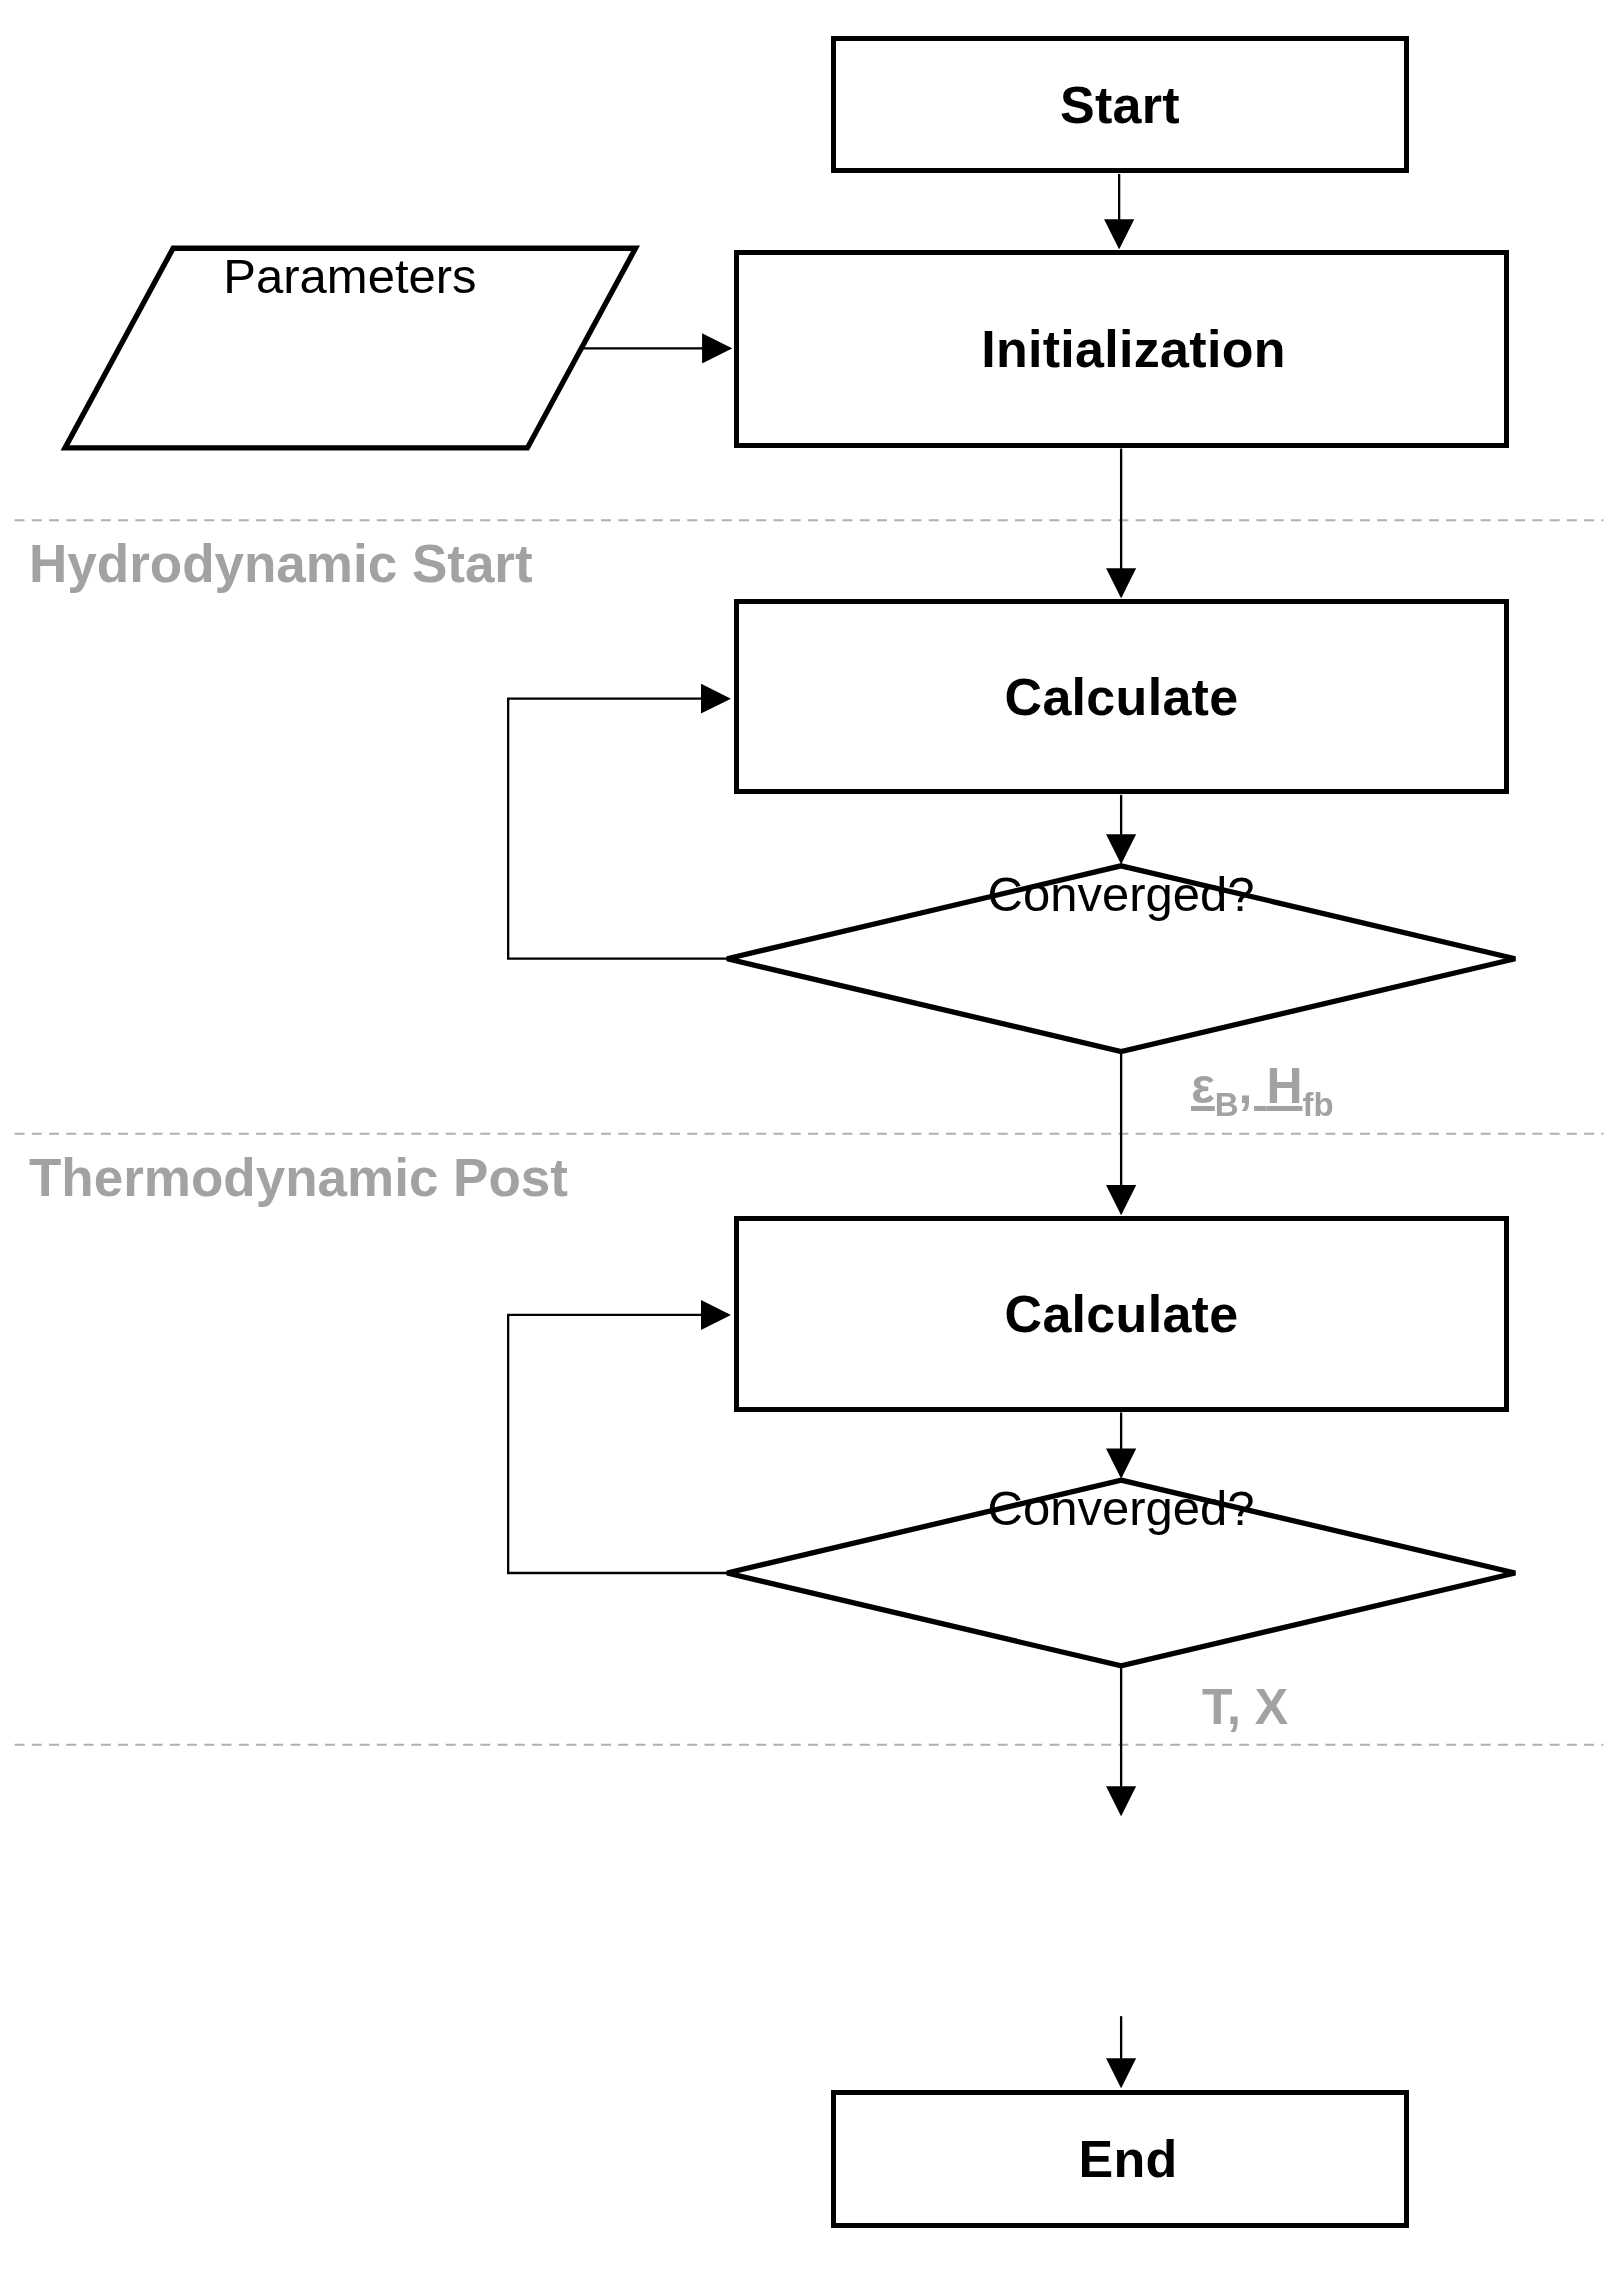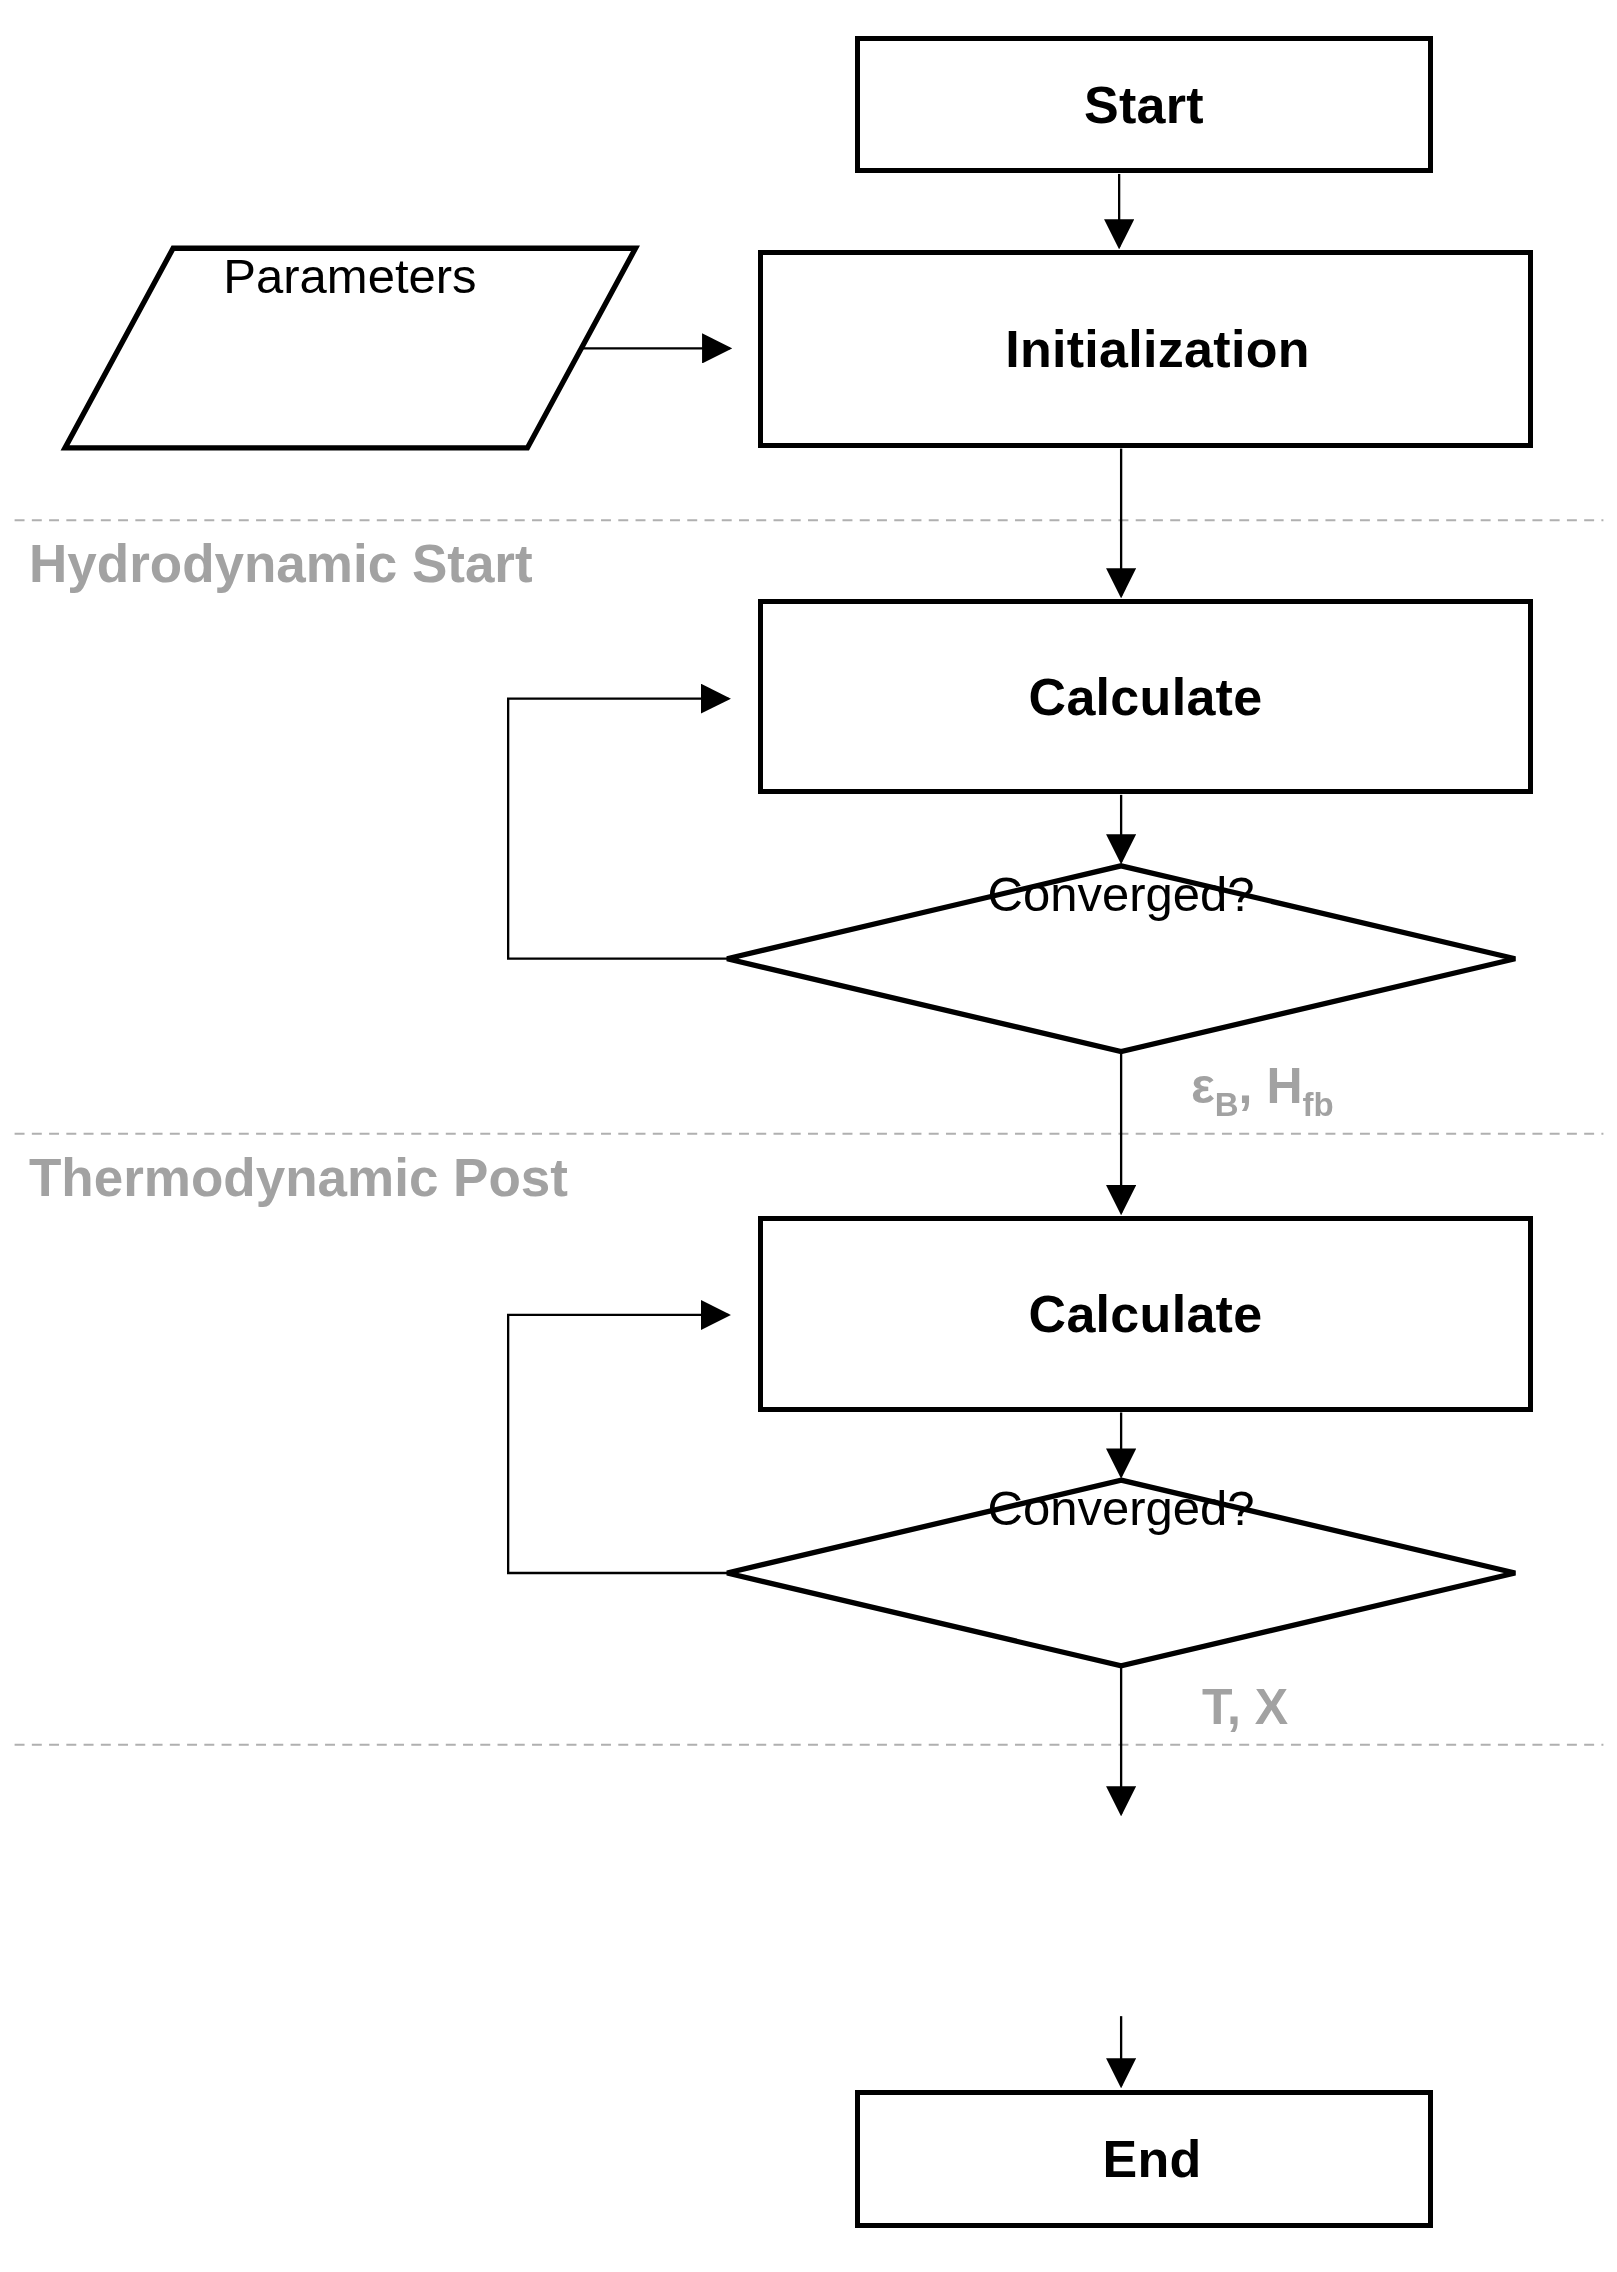--- a/index.html
+++ b/index.html
@@ -26,21 +26,20 @@
     box-sizing: border-box;
     border: 5.3px solid #000000;
     background: #ffffff;
     display: flex;
     align-items: center;
     justify-content: center;
     font-weight: bold;
     font-size: 52px;
     color: #000000;
     letter-spacing: 0.3px;
-    margin-left: 24px;
   }
   .shape-label {
     position: absolute;
     display: flex;
     align-items: flex-start;
     justify-content: center;
     font-size: 49px;
     font-weight: normal;
     color: #000000;
   }
@@ -133,21 +132,21 @@
   </div>
 
   <div class="section-label" style="left:29px; top:537px;">
     <span>Hydrodynamic Start</span>
   </div>
 
   <div class="section-label" style="left:29px; top:1151px;">
     <span>Thermodynamic Post</span>
   </div>
 
-  <div class="var-label" style="left:1191px; top:1061px;">
+  <div class="var-label" style="left:1191px; top:1061px;text-decoration:underline;">
     <span>ε</span><span class="sub">B</span><span>, </span><span>H</span><span class="sub">fb</span>
   </div>
 
   <div class="var-label" style="left:1202px; top:1682px;text-align:center;">
     <span>T, X</span>
   </div>
 
 </div>
 
 

